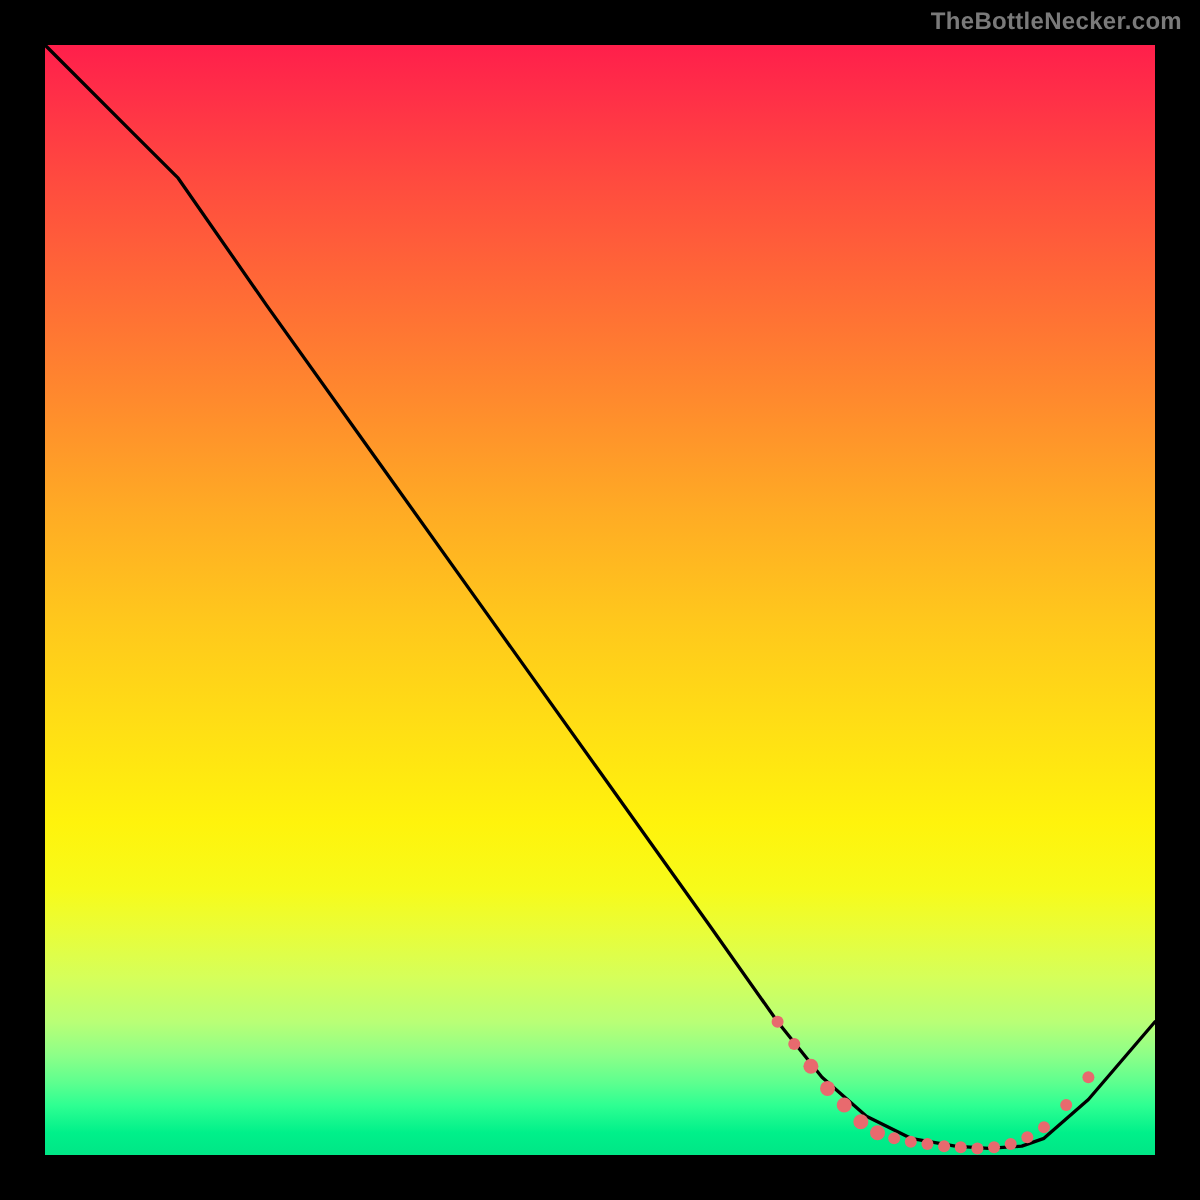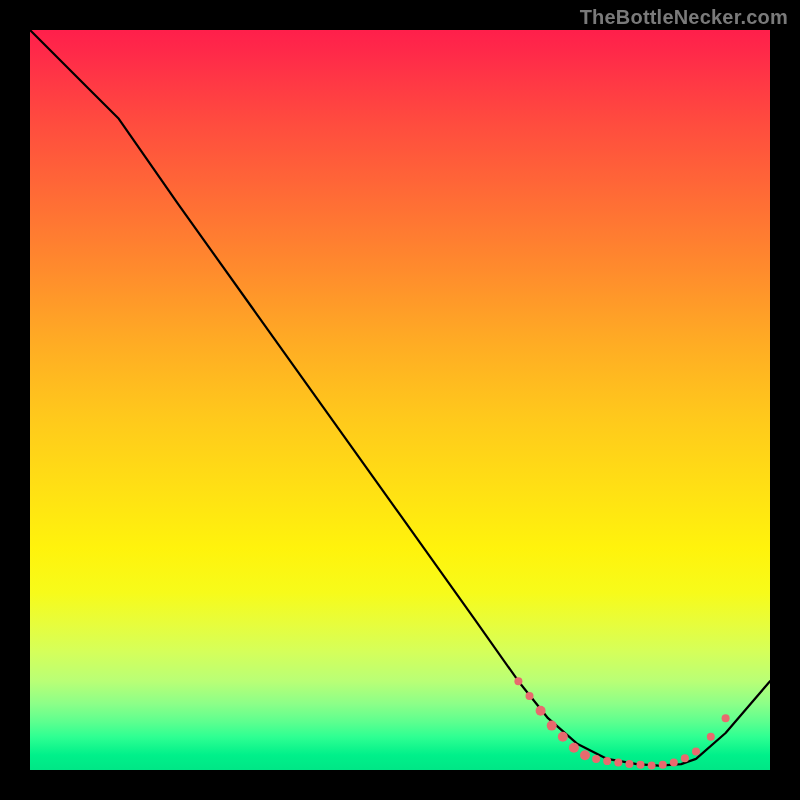--- a/index.html
+++ b/index.html
@@ -42,21 +42,21 @@
       #5dff8f 93.5%,
       #2fff92 95.5%,
       #00f08a 98%,
       #00e686 100%);
   }
   .watermark {
     position: absolute;
     top: 6px;
     right: 12px;
     color: #7a7a7a;
-    font-size: 20px;
+    font-size: 16px;
     font-weight: 600;
     letter-spacing: 0.2px;
     user-select: none;
   }
   svg.curve {
     position: absolute;
     left: 0; top: 0;
     width: 740px; height: 740px;
     overflow: visible;
   }

